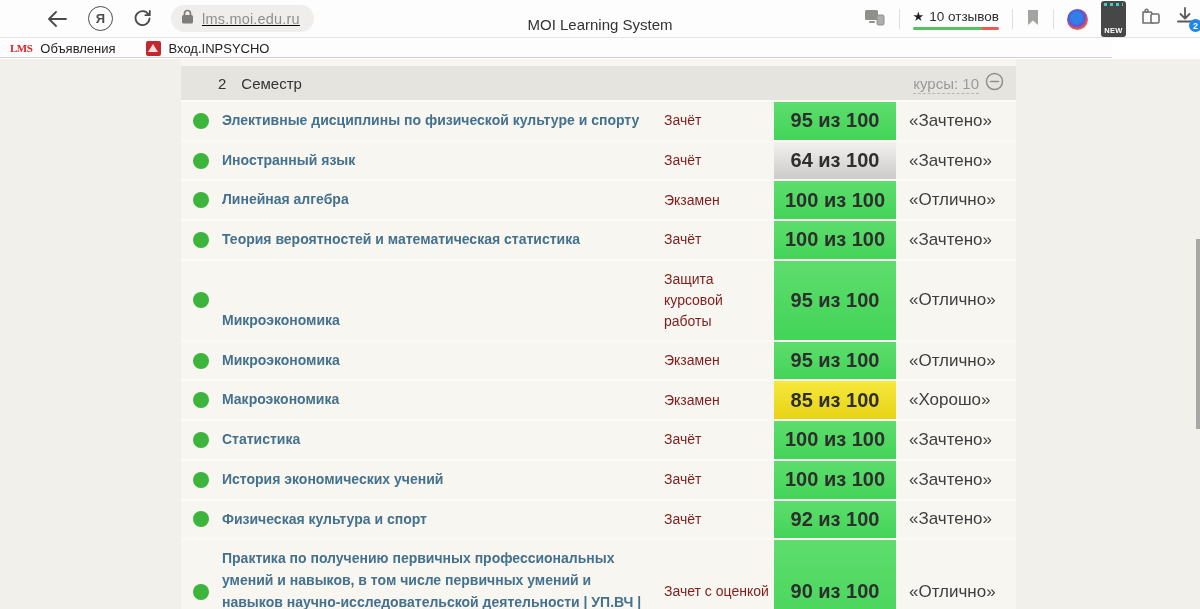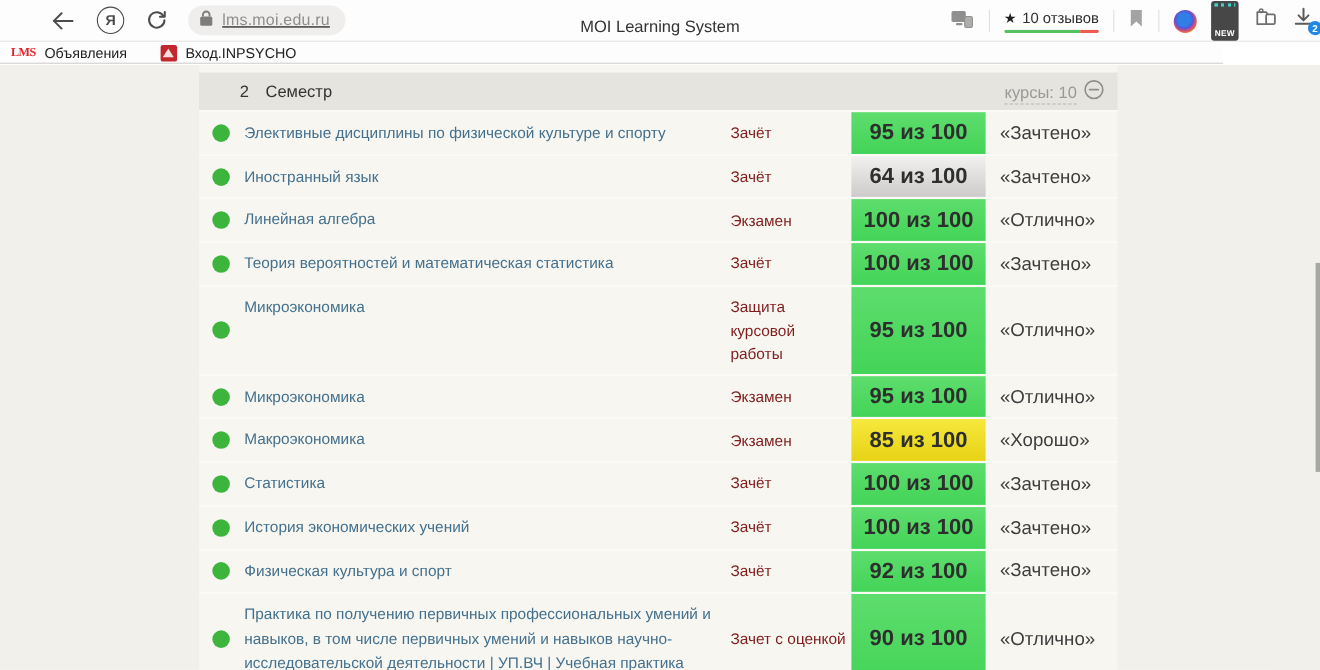--- a/index.html
+++ b/index.html
@@ -56,21 +56,21 @@
 
   .section-header { height:34px; background:#e6e4de; display:flex; align-items:center;
                     padding:0 12px 0 37px; font-size:15px; color:#333; }
   .sem-num { margin-right:15px; }
   .sh-right { margin-left:auto; display:flex; align-items:flex-end; gap:6px; cursor:pointer; }
   .courses-label { font-size:15px; color:#9a9a9a; border-bottom:1px dashed #b8b6b2; padding-bottom:1px; }
 
   .row { display:flex; align-items:stretch; background:#f7f6f1; border-top:2px solid #fbfaf5; min-height:38px; }
   .cell-dot { width:39px; display:flex; align-items:center; justify-content:center; flex:none; }
   .dot { width:16px; height:16px; border-radius:50%; background:#3db53d; }
-  .cell-course { flex:1; display:flex; align-items:flex-start; padding:8px 12px 8px 2px; }
+  .cell-course { flex:1; display:flex; align-items:flex-end; padding:8px 12px 8px 2px;font-weight:bold; }
   .course-link { font-size:14px; color:#44718d; text-decoration:none; line-height:1.55; cursor:pointer; }
   .cell-type { width:110px; flex:none; display:flex; align-items:center; font-size:14px; color:#7f1d1d; line-height:1.5; padding:8px 0; }
   .cell-score { width:122px; flex:none; display:flex; }
   .score-box { flex:1; display:flex; align-items:center; justify-content:center; font-size:20px; font-weight:bold; color:#2e2e2e; }
   .score-green  { background:linear-gradient(180deg,#5edd6d 0%,#43d458 100%); }
   .score-gray   { background:linear-gradient(180deg,#f2f1f0 0%,#cccbca 100%); }
   .score-yellow { background:linear-gradient(180deg,#f6e83c 0%,#e7d316 100%);text-align:right; }
   .cell-grade { width:120px; flex:none; display:flex; align-items:center; padding-left:13px; font-size:17px; color:#3e3e3e; }
 
   

